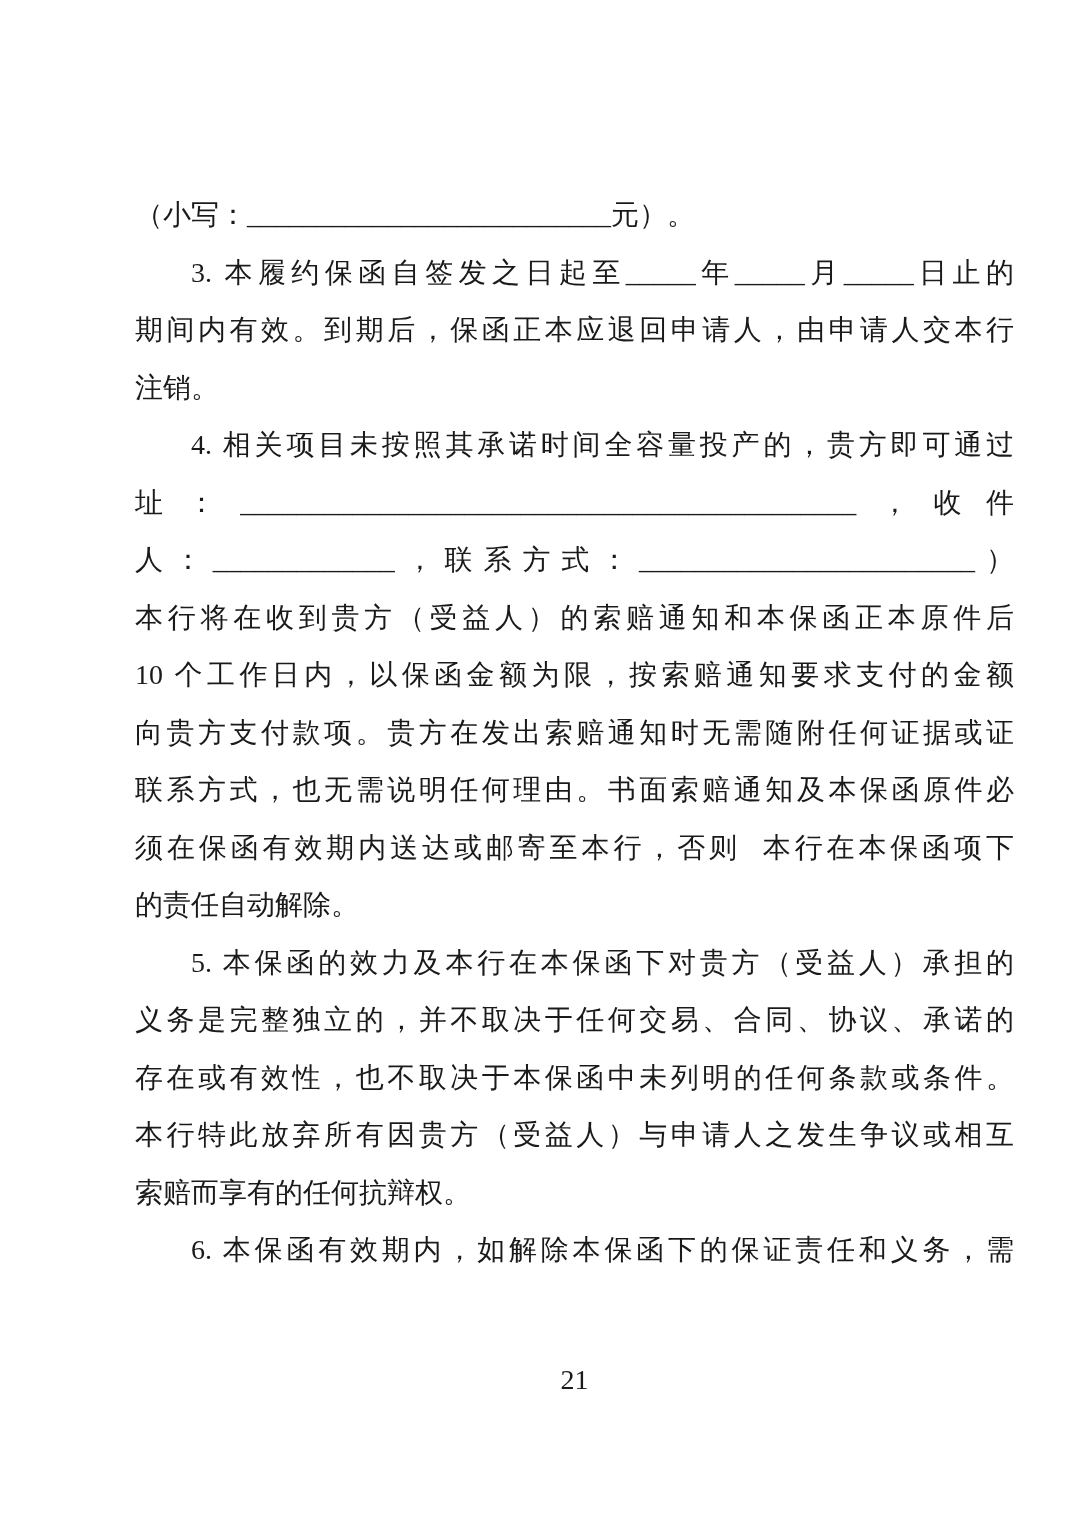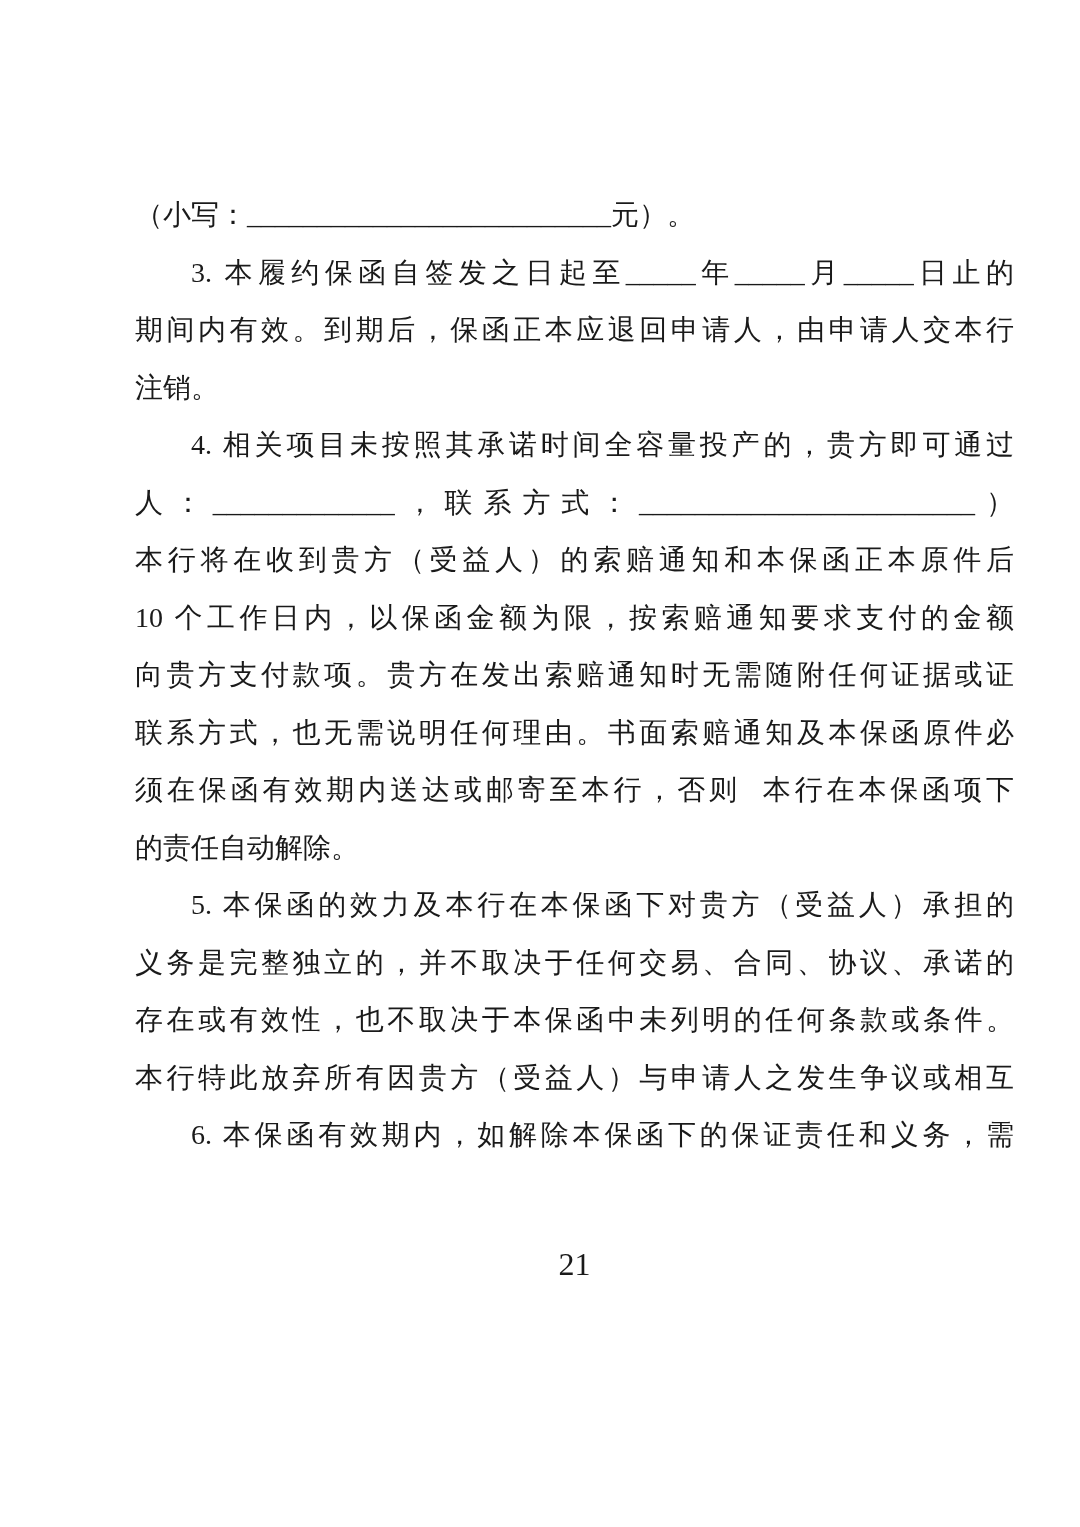--- a/index.html
+++ b/index.html
@@ -37,39 +37,41 @@
   }
   
   .ind {
     text-indent: 2em;
   }
   .page-num {
     margin-top: 72px;
     height: 57.5px;
     line-height: 57.5px;
     text-align: center;
-    font-size: 32px;
+    font-size: 28px;
     color: #1a1a1a;
   }
 </style>
 </head>
 <body>
 
 <div class="doc-page">
   <div class="line">（小写：__________________________元）。</div>
   <div class="line ind jst">3. 本履约保函自签发之日起至_____年_____月_____日止的</div>
   <div class="line jst">期间内有效。到期后，保函正本应退回申请人，由申请人交本行</div>
   <div class="line">注销。</div>
   <div class="line ind jst">4. 相关项目未按照其承诺时间全容量投产的，贵方即可通过</div>
+  <div class="line jst">址：____________________________________________，收件</div>
   <div class="line jst">人：_____________，联系方式：________________________）</div>
   <div class="line jst">本行将在收到贵方（受益人）的索赔通知和本保函正本原件后</div>
   <div class="line jst">10 个工作日内，以保函金额为限，按索赔通知要求支付的金额</div>
   <div class="line jst">向贵方支付款项。贵方在发出索赔通知时无需随附任何证据或证</div>
   <div class="line jst">联系方式，也无需说明任何理由。书面索赔通知及本保函原件必</div>
   <div class="line jst">须在保函有效期内送达或邮寄至本行，否则&nbsp;&nbsp;本行在本保函项下</div>
   <div class="line">的责任自动解除。</div>
   <div class="line ind jst">5. 本保函的效力及本行在本保函下对贵方（受益人）承担的</div>
   <div class="line jst">义务是完整独立的，并不取决于任何交易、合同、协议、承诺的</div>
   <div class="line jst">存在或有效性，也不取决于本保函中未列明的任何条款或条件。</div>
   <div class="line jst">本行特此放弃所有因贵方（受益人）与申请人之发生争议或相互</div>
+  <div class="line">索赔而享有的任何抗辩权。</div>
   <div class="line ind jst">6. 本保函有效期内，如解除本保函下的保证责任和义务，需</div>
   <div class="page-num">21</div>
 </div>
 
 </body></html>

